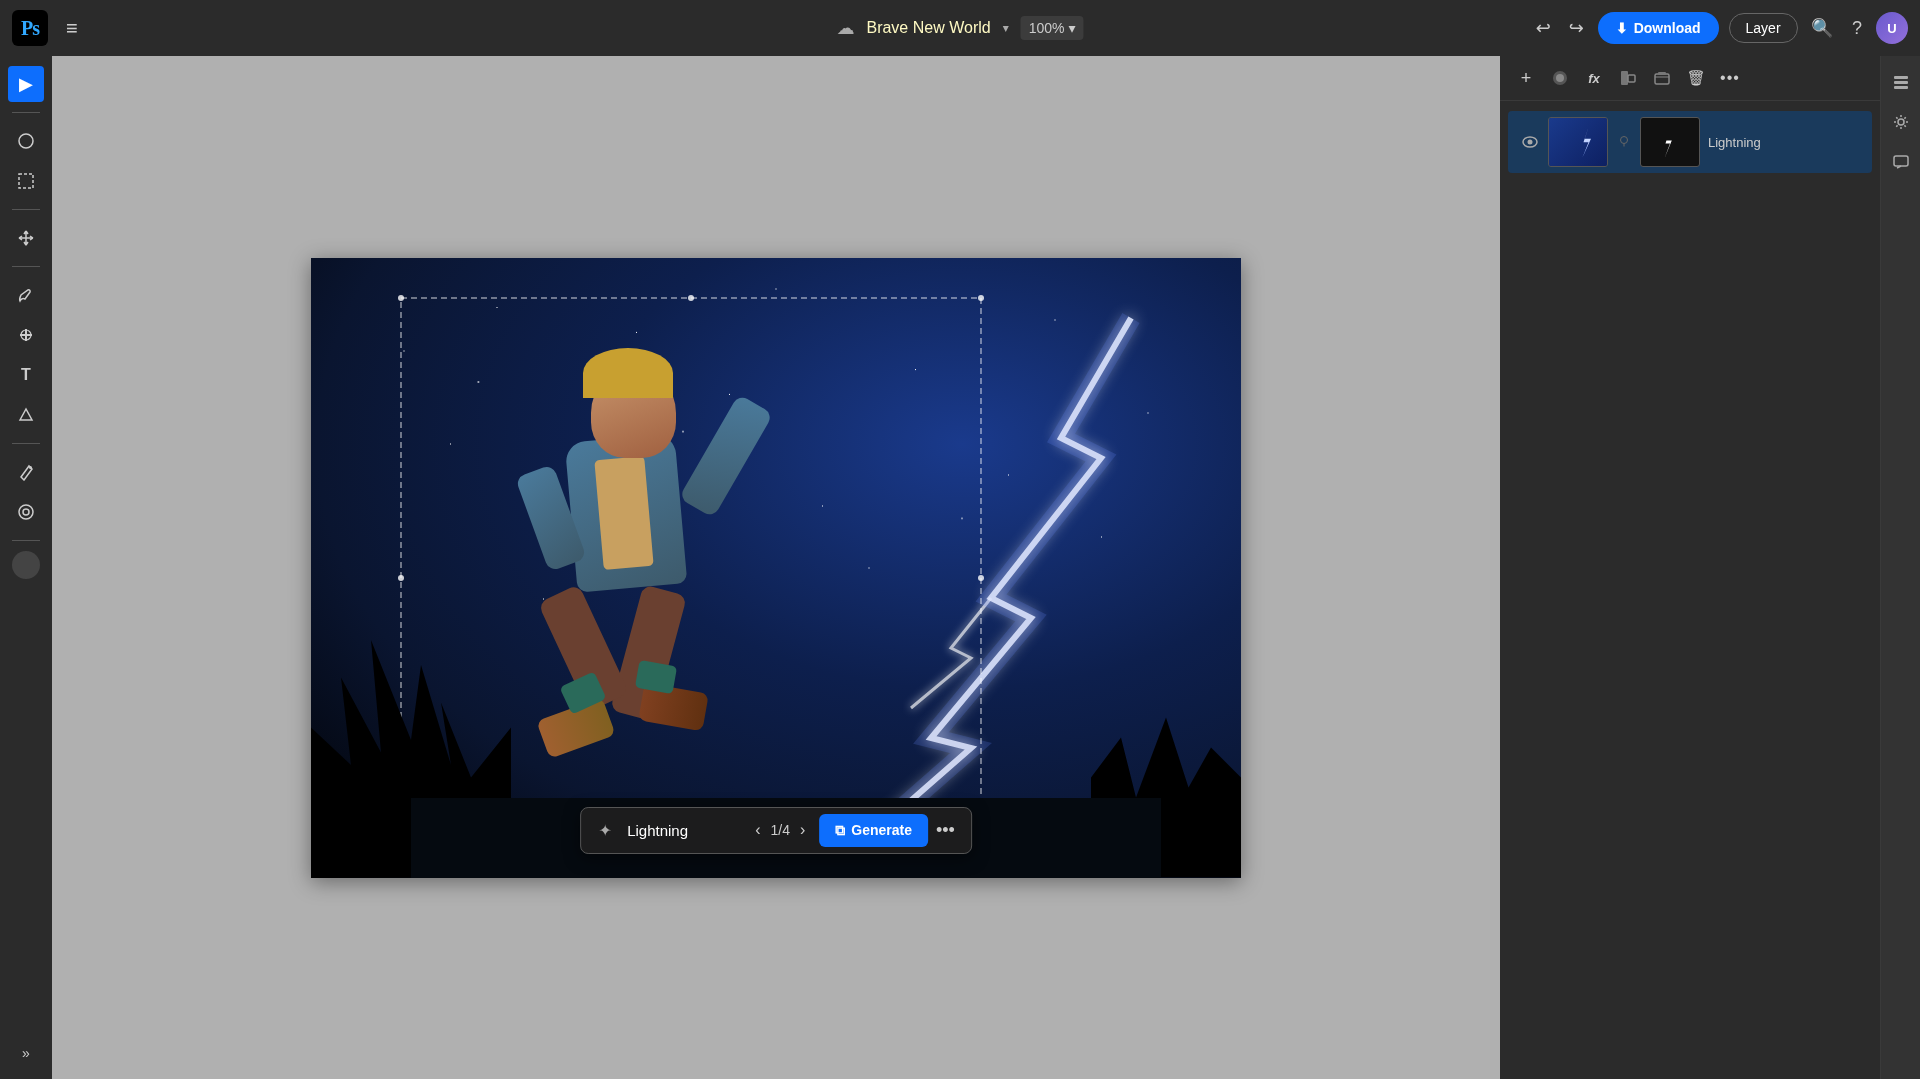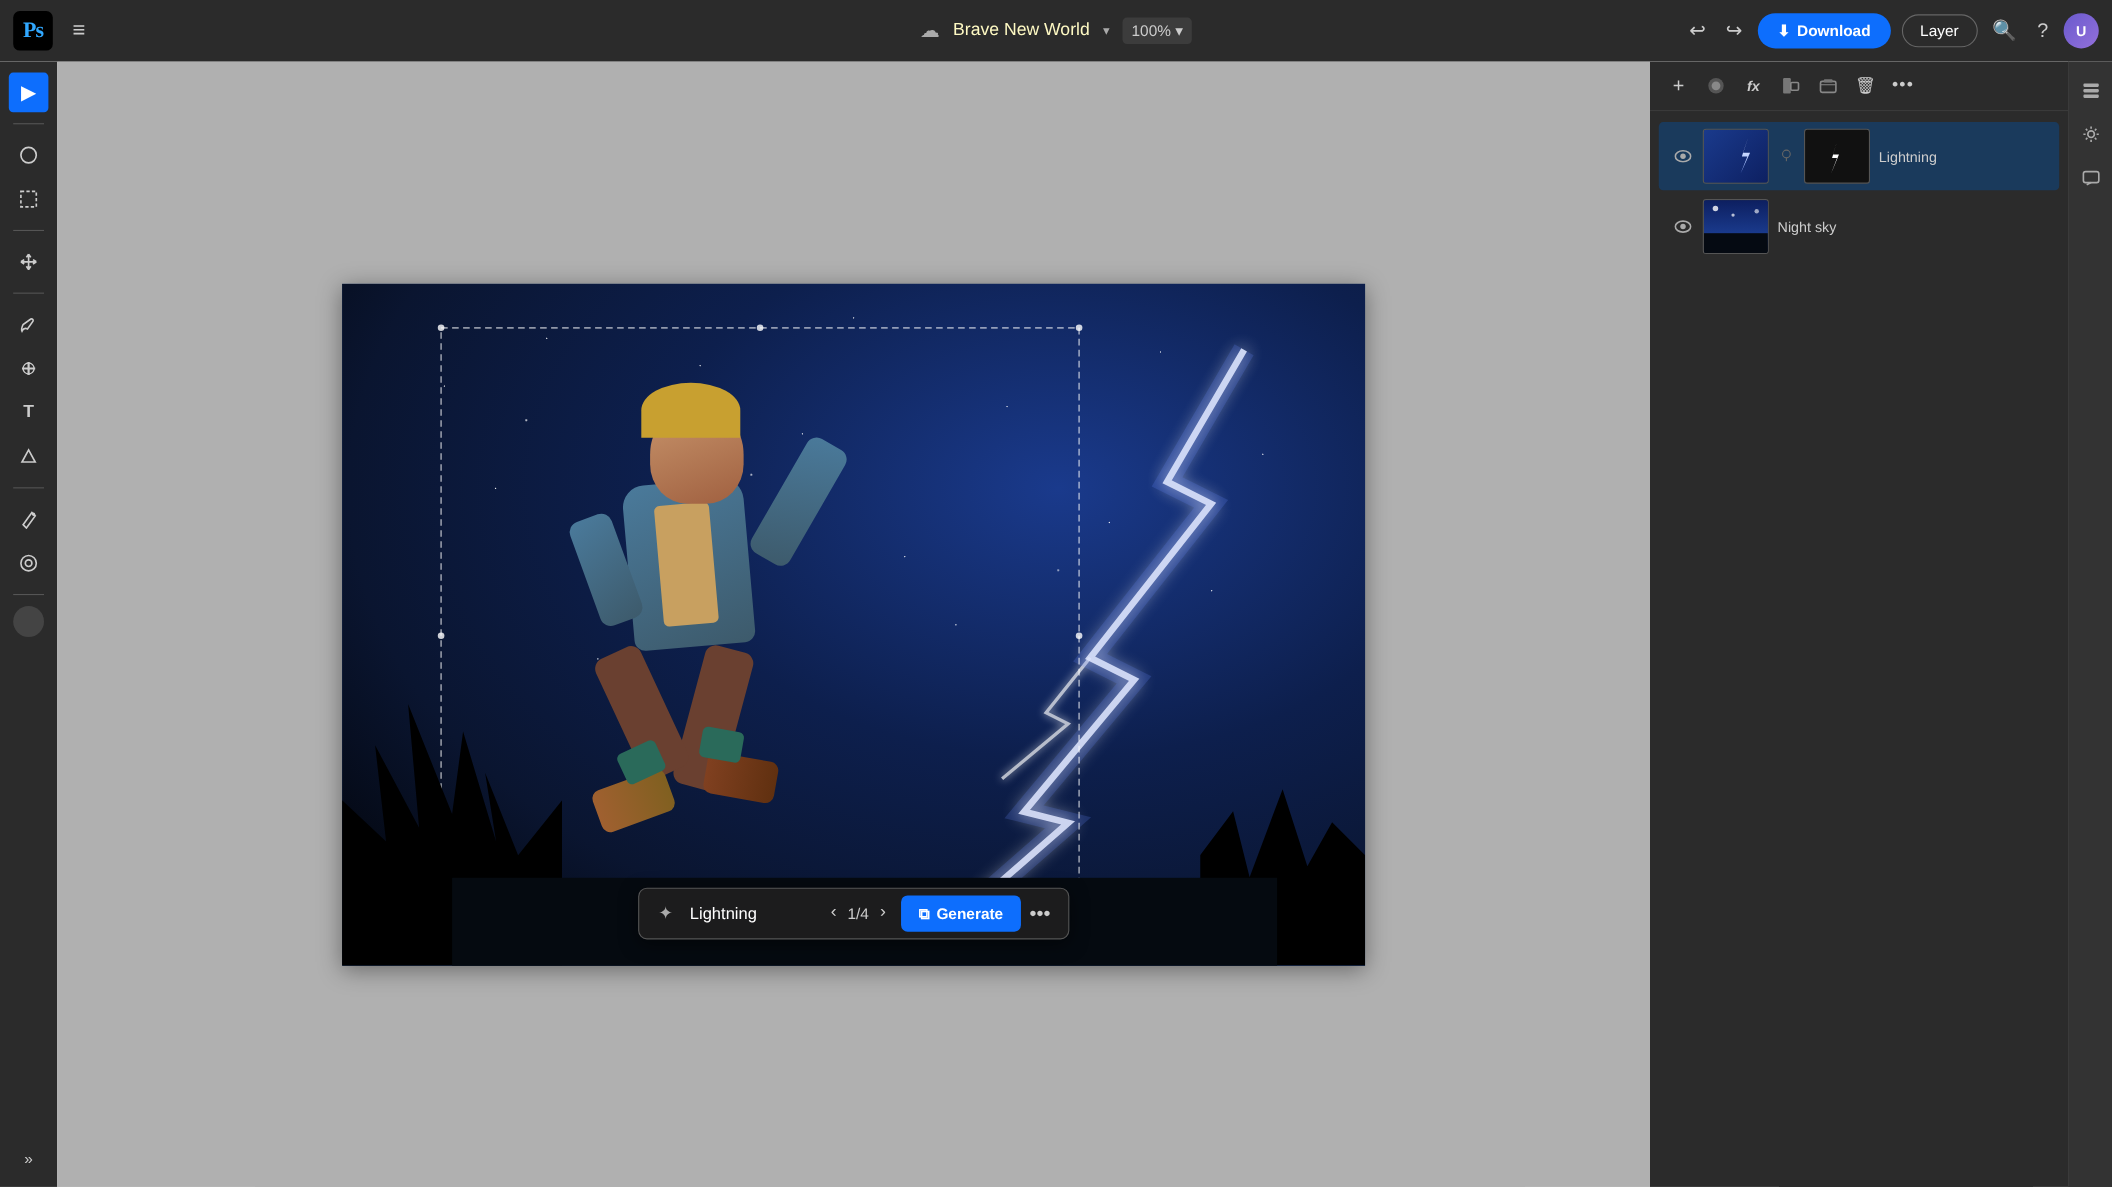--- a/index.html
+++ b/index.html
@@ -660,38 +660,20 @@
                 <circle cx="5" cy="5" r="3.5" stroke="#666" stroke-width="1" fill="none"></circle>
                 <path d="M5 8.5v3" stroke="#666" stroke-width="1"></path>
               </svg>
           </div>
           <div class="layer-thumb thumb-lightning-mask">
             <div class="lightning-silhouette"></div>
           </div>
           <div class="layer-name">Lightning</div>
         </div>
 
-        <div class="layer-row">
-          <div class="eye-icon">
-            <svg width="16" height="12" viewBox="0 0 16 12" fill="none">
-                <ellipse cx="8" cy="6" rx="7" ry="5" stroke="#aaa" stroke-width="1.5" fill="none"></ellipse>
-                <circle cx="8" cy="6" r="2.5" fill="#aaa"></circle>
-              </svg>
-          </div>
-          <div class="layer-thumb">
-            <div class="thumb-nightsky" style="position:relative;">
-              <div style="position:absolute;top:0;left:0;right:0;height:60%;background:linear-gradient(180deg,#0d1f60,#1a3a8c);"></div>
-              <div style="position:absolute;bottom:0;left:0;right:0;height:40%;background:#050a12;"></div>
-              <div style="position:absolute;top:5px;left:8px;width:5px;height:5px;background:white;border-radius:50%;opacity:0.8;"></div>
-              <div style="position:absolute;top:12px;left:25px;width:3px;height:3px;background:white;border-radius:50%;opacity:0.7;"></div>
-              <div style="position:absolute;top:8px;right:10px;width:4px;height:4px;background:white;border-radius:50%;opacity:0.6;"></div>
-            </div>
-          </div>
-          <div class="layer-name">Night sky</div>
-        </div>
 
       </div>
     </div>
 
     <div id="right-icons">
       <div class="r-icon">
         <svg width="18" height="18" viewBox="0 0 18 18" fill="none">
           <rect x="2" y="3" width="14" height="3" rx="1" fill="#aaa"></rect>
           <rect x="2" y="8" width="14" height="3" rx="1" fill="#aaa"></rect>
           <rect x="2" y="13" width="14" height="3" rx="1" fill="#aaa"></rect>

